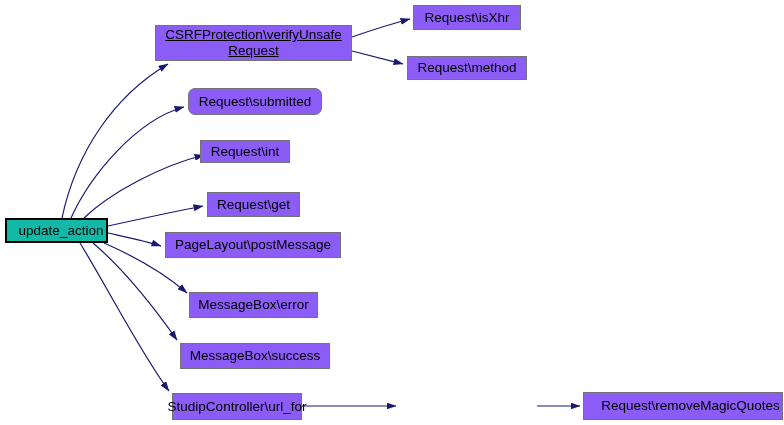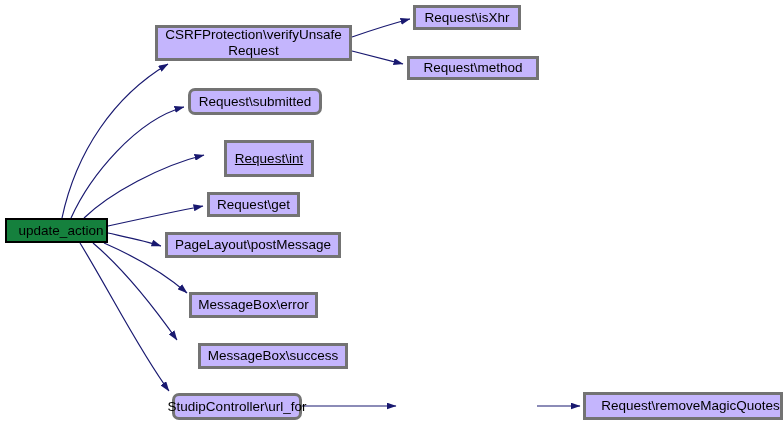--- a/index.html
+++ b/index.html
@@ -26,46 +26,46 @@
     fill: none;
     stroke: #191970;
     stroke-width: 1.2px;
   }
   .node {
     position: absolute;
     box-sizing: border-box;
     display: flex;
     align-items: center;
     justify-content: center;
-    background: #c4b5fd;
-    border: 3px solid #737373;
+    background: #8b5cf6;
+    border: 1px solid #737373;
     color: #000000;
     font-size: 13.5px;
     line-height: 1.18;
     text-align: center;
     white-space: pre-line;
     cursor: pointer;
   }
   .node.root {
-    background: #15803d;
+    background: #14b8a6;
     border: 2px solid #000000;
     cursor: default;
     padding-left: 9px;
   }
   #n0  { left: 5px;   top: 218px; width: 103px; height: 25px; }
-  #n1  { left: 155px; top: 25px;  width: 197px; height: 36px; }
+  #n1  { left: 155px; top: 25px;  width: 197px; height: 36px; text-decoration: underline; }
   #n2  { left: 413px; top: 5px;   width: 108px; height: 25px; }
-  #n3  { left: 407px; top: 56px;  width: 132px; height: 24px; }
+  #n3  { left: 407px; top: 56px;  width: 120px; height: 24px; }
   #n4  { left: 188px; top: 88px;  width: 134px; height: 27px; border-radius: 7px; }
-  #n5  { left: 224px; top: 140px; width: 90px;  height: 37px; text-decoration: underline; }
+  #n5  { left: 200px; top: 140px; width: 90px;  height: 23px; }
   #n6  { left: 207px; top: 192px; width: 93px;  height: 25px; }
   #n7  { left: 165px; top: 232px; width: 176px; height: 26px; }
   #n8  { left: 189px; top: 292px; width: 129px; height: 26px; }
-  #n9  { left: 180px; top: 343px; width: 150px; height: 26px; margin-left: 18px; }
-  #n10 { left: 172px; top: 393px; width: 130px; height: 27px; border-radius: 7px; }
+  #n9  { left: 180px; top: 343px; width: 150px; height: 26px; }
+  #n10 { left: 172px; top: 393px; width: 130px; height: 27px; }
   #n11 { left: 399px; top: 392px; width: 138px; height: 28px; }
   #n12 { left: 583px; top: 392px; width: 200px; height: 28px; padding-left: 15px; }
 </style>
 </head>
 <body>
 
 <div class="graph-canvas">
 
   <svg class="edges-svg" width="784" height="425" viewBox="0 0 784 425" xmlns="http://www.w3.org/2000/svg">
     <defs>

